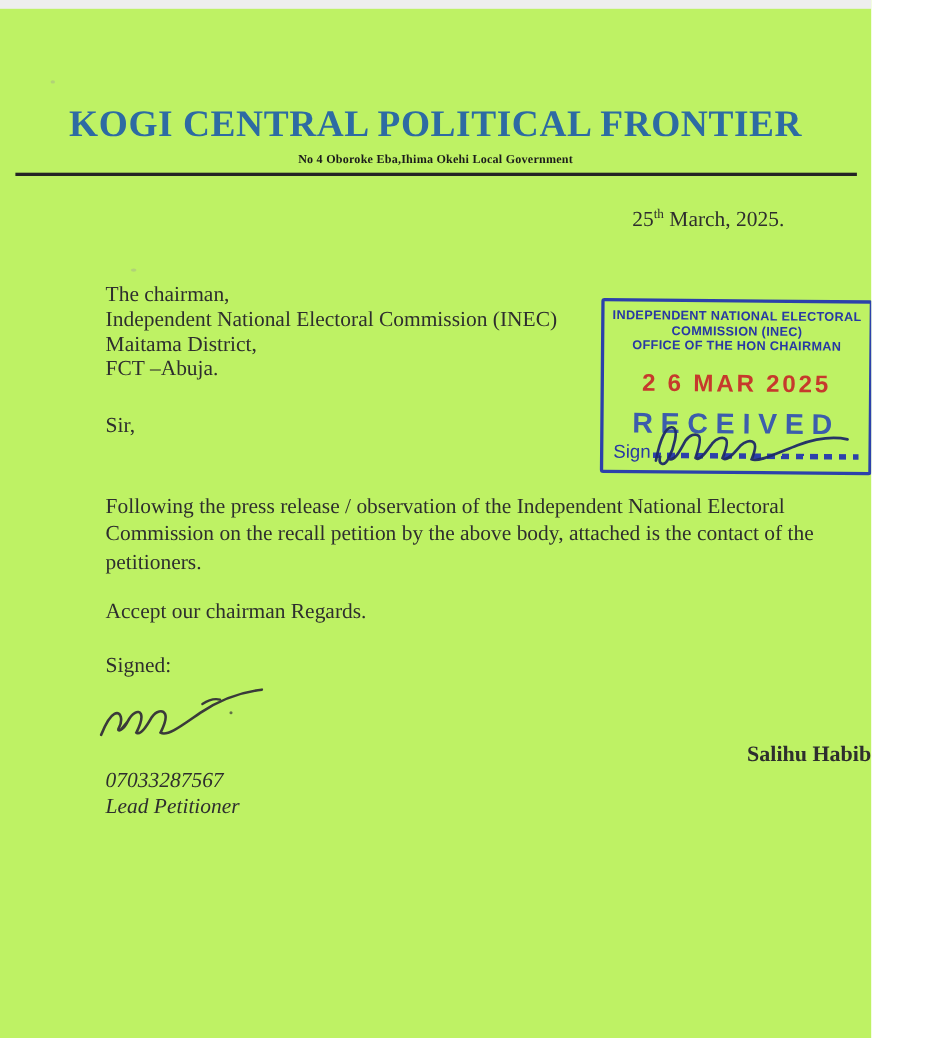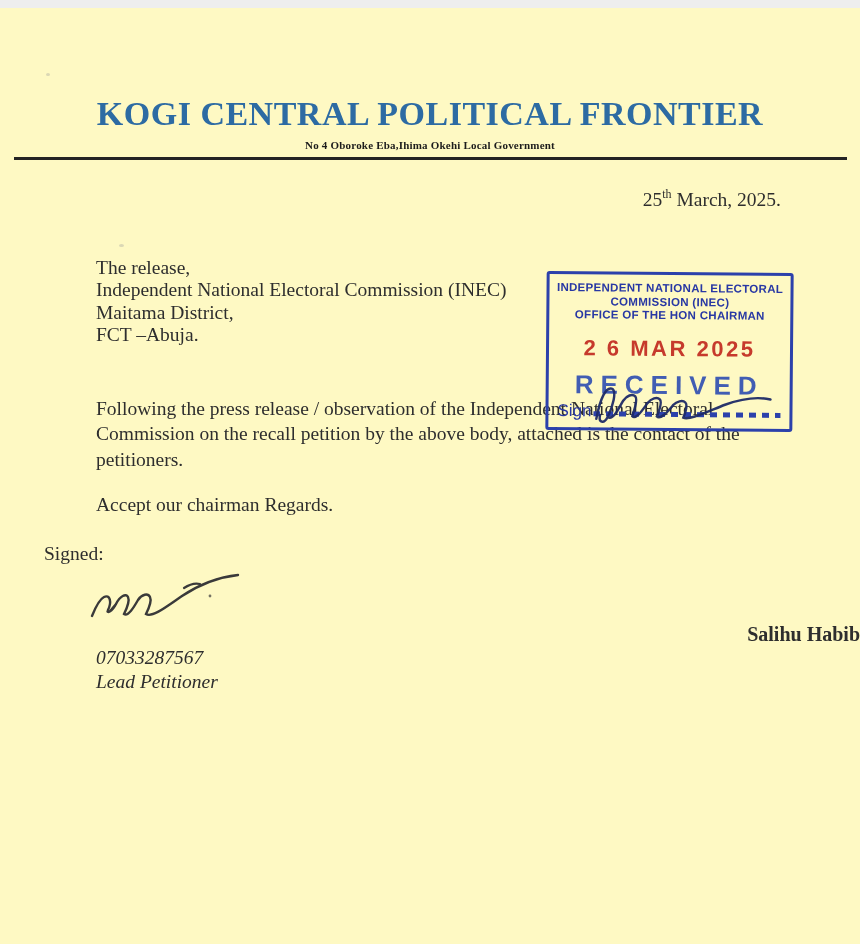--- a/index.html
+++ b/index.html
@@ -1,20 +1,20 @@
 <!DOCTYPE html>
 <html><head>
 <meta charset="utf-8">
 <style>
   html, body { margin: 0; padding: 0; background: #ffffff; }
   .page {
     position: relative;
-    width: 860px;
+    width: 792px;
     height: 944px;
-    background: #fef9c3;
+    background: #bef264;
     overflow: hidden;
     font-family: "Liberation Serif", serif;
     color: #2e2e2e;
   }
   .top-strip {
     position: absolute;
     top: 0; left: 0;
     width: 100%; height: 8px;
     background: #eeeeee;
   }
@@ -125,21 +125,21 @@
   }
 
   
   .body-par {
     margin: 49px 0 0 96px;
     width: 700px;
     font-size: 19.5px;
     line-height: 25.6px;
   }
   .closing { margin: 21px 0 0 96px; font-size: 19.5px; }
-  .signed-label { margin: 27px 0 0 44px; font-size: 19.5px; }
+  .signed-label { margin: 27px 0 0 96px; font-size: 19.5px; }
   .main-signature { margin: 1px 0 0 86px; width: 180px; height: 54px; display: block; }
   .signer { margin: 2px 0 0 96px; font-size: 19.5px; line-height: 24px; }
   .signer-name { font-weight: bold; font-size: 20px; text-align: right; }
   .signer-phone, .signer-role { font-style: italic; }
 </style>
 </head>
 <body>
 
 <div class="page">
   <div class="top-strip"></div>
@@ -148,26 +148,27 @@
 
   <div class="letterhead">
     <div class="lh-title">KOGI CENTRAL POLITICAL FRONTIER</div>
     <div class="lh-address">No 4 Oboroke Eba,Ihima Okehi Local Government</div>
   </div>
   <div class="rule"></div>
 
   <div class="date-line"><span>25</span><sup>th</sup><span> March, 2025.</span></div>
 
   <div class="recipient">
-    <div>The release,</div>
+    <div>The chairman,</div>
     <div>Independent National Electoral Commission (INEC)</div>
     <div>Maitama District,</div>
     <div>FCT –Abuja.</div>
   </div>
 
+  <div class="salutation">Sir,</div>
 
   <div class="stamp">
     <div class="stamp-org">
       <div>INDEPENDENT NATIONAL ELECTORAL</div>
       <div>COMMISSION (INEC)</div>
       <div>OFFICE OF THE HON CHAIRMAN</div>
     </div>
     <div class="stamp-date">2 6 MAR 2025</div>
     <div class="stamp-received">RECEIVED</div>
     <div class="stamp-sign-row">

